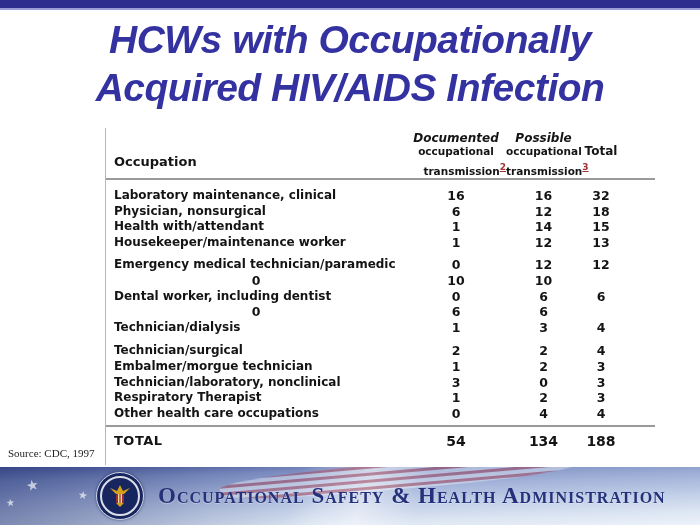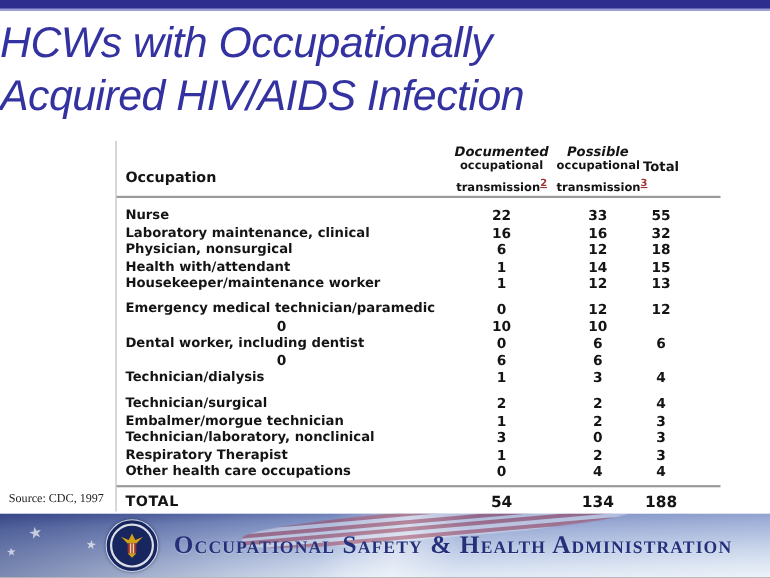--- a/index.html
+++ b/index.html
@@ -8,40 +8,40 @@
     font-family:"DejaVu Sans","Liberation Sans",sans-serif;overflow:hidden;
     margin:0 auto;
   }
   
   .top-bar{position:absolute;top:0;left:0;width:700px;height:8px;background:#2e2e8e;}
   .top-bar-accent{position:absolute;top:8px;left:0;width:700px;height:2px;background:#9aa0d6;}
 
   
   .title{
     position:absolute;top:16px;left:0;width:700px;margin:0;
-    font-family:"Liberation Sans","DejaVu Sans",sans-serif;
-    font-size:39px;line-height:48px;font-weight:normal;font-style:italic;
+    text-align:center;font-family:"Liberation Sans","DejaVu Sans",sans-serif;
+    font-size:39px;line-height:48px;font-weight:bold;font-style:italic;
     color:#3332a0;letter-spacing:-0.5px;
   }
 
   
   .table-area{
     position:absolute;left:105px;top:128px;width:550px;height:337px;
     border-left:1px solid #b8b8b8;box-sizing:border-box;
     color:#141414;
   }
   .tgrid{display:grid;grid-template-columns:300px 100px 75px 40px;}
   .cell{font-weight:bold;}
   .num{text-align:center;}
   .thead{height:50px;}
   .thead .occ-h{align-self:end;padding:0 0 9px 8px;font-size:13px;}
   .col-h{text-align:center;padding-top:2px;line-height:13px;}
   .col-h .big{font-size:12px;font-weight:bold;display:block;line-height:16px;font-style:italic;}
   .col-h .small{font-size:10.5px;font-weight:bold;display:block;line-height:11px;}
-  .col-h .small.gap{margin-top:5px;}
+  .col-h .small.gap{margin-top:5px;text-align:right;}
   .total-h{text-align:center;padding-top:16px;font-size:12px;font-weight:bold;}
   sup.fn{color:#a23333;font-size:9px;text-decoration:underline;font-weight:bold;}
   .rule{height:2px;background:#9a9a9a;width:549px;}
   .rows{margin-top:8px;}
   .row-group{margin-top:0;}
   .row-group + .row-group{margin-top:7px;}
   .row-group + .row-group + .row-group{margin-top:8px;}
   .trow{line-height:15.6px;height:15.6px;}
   .trow .occ{padding-left:8px;font-size:12px;white-space:nowrap;}
   .trow .num{font-size:12.5px;}
@@ -125,26 +125,20 @@
         <span class="small gap"><span>transmission</span><sup class="fn">3</sup></span>
       </div>
       <div class="total-h">Total</div>
     </div>
 
     <div class="rule"></div>
 
     <div class="rows">
         <div class="row-group">
           <div class="tgrid trow">
-            <div class="cell occ">Nurse</div>
-            <div class="cell num">22</div>
-            <div class="cell num">33</div>
-            <div class="cell num">55</div>
-          </div>
-          <div class="tgrid trow">
             <div class="cell occ">Laboratory maintenance, clinical</div>
             <div class="cell num">16</div>
             <div class="cell num">16</div>
             <div class="cell num">32</div>
           </div>
           <div class="tgrid trow">
             <div class="cell occ">Physician, nonsurgical</div>
             <div class="cell num">6</div>
             <div class="cell num">12</div>
             <div class="cell num">18</div>

